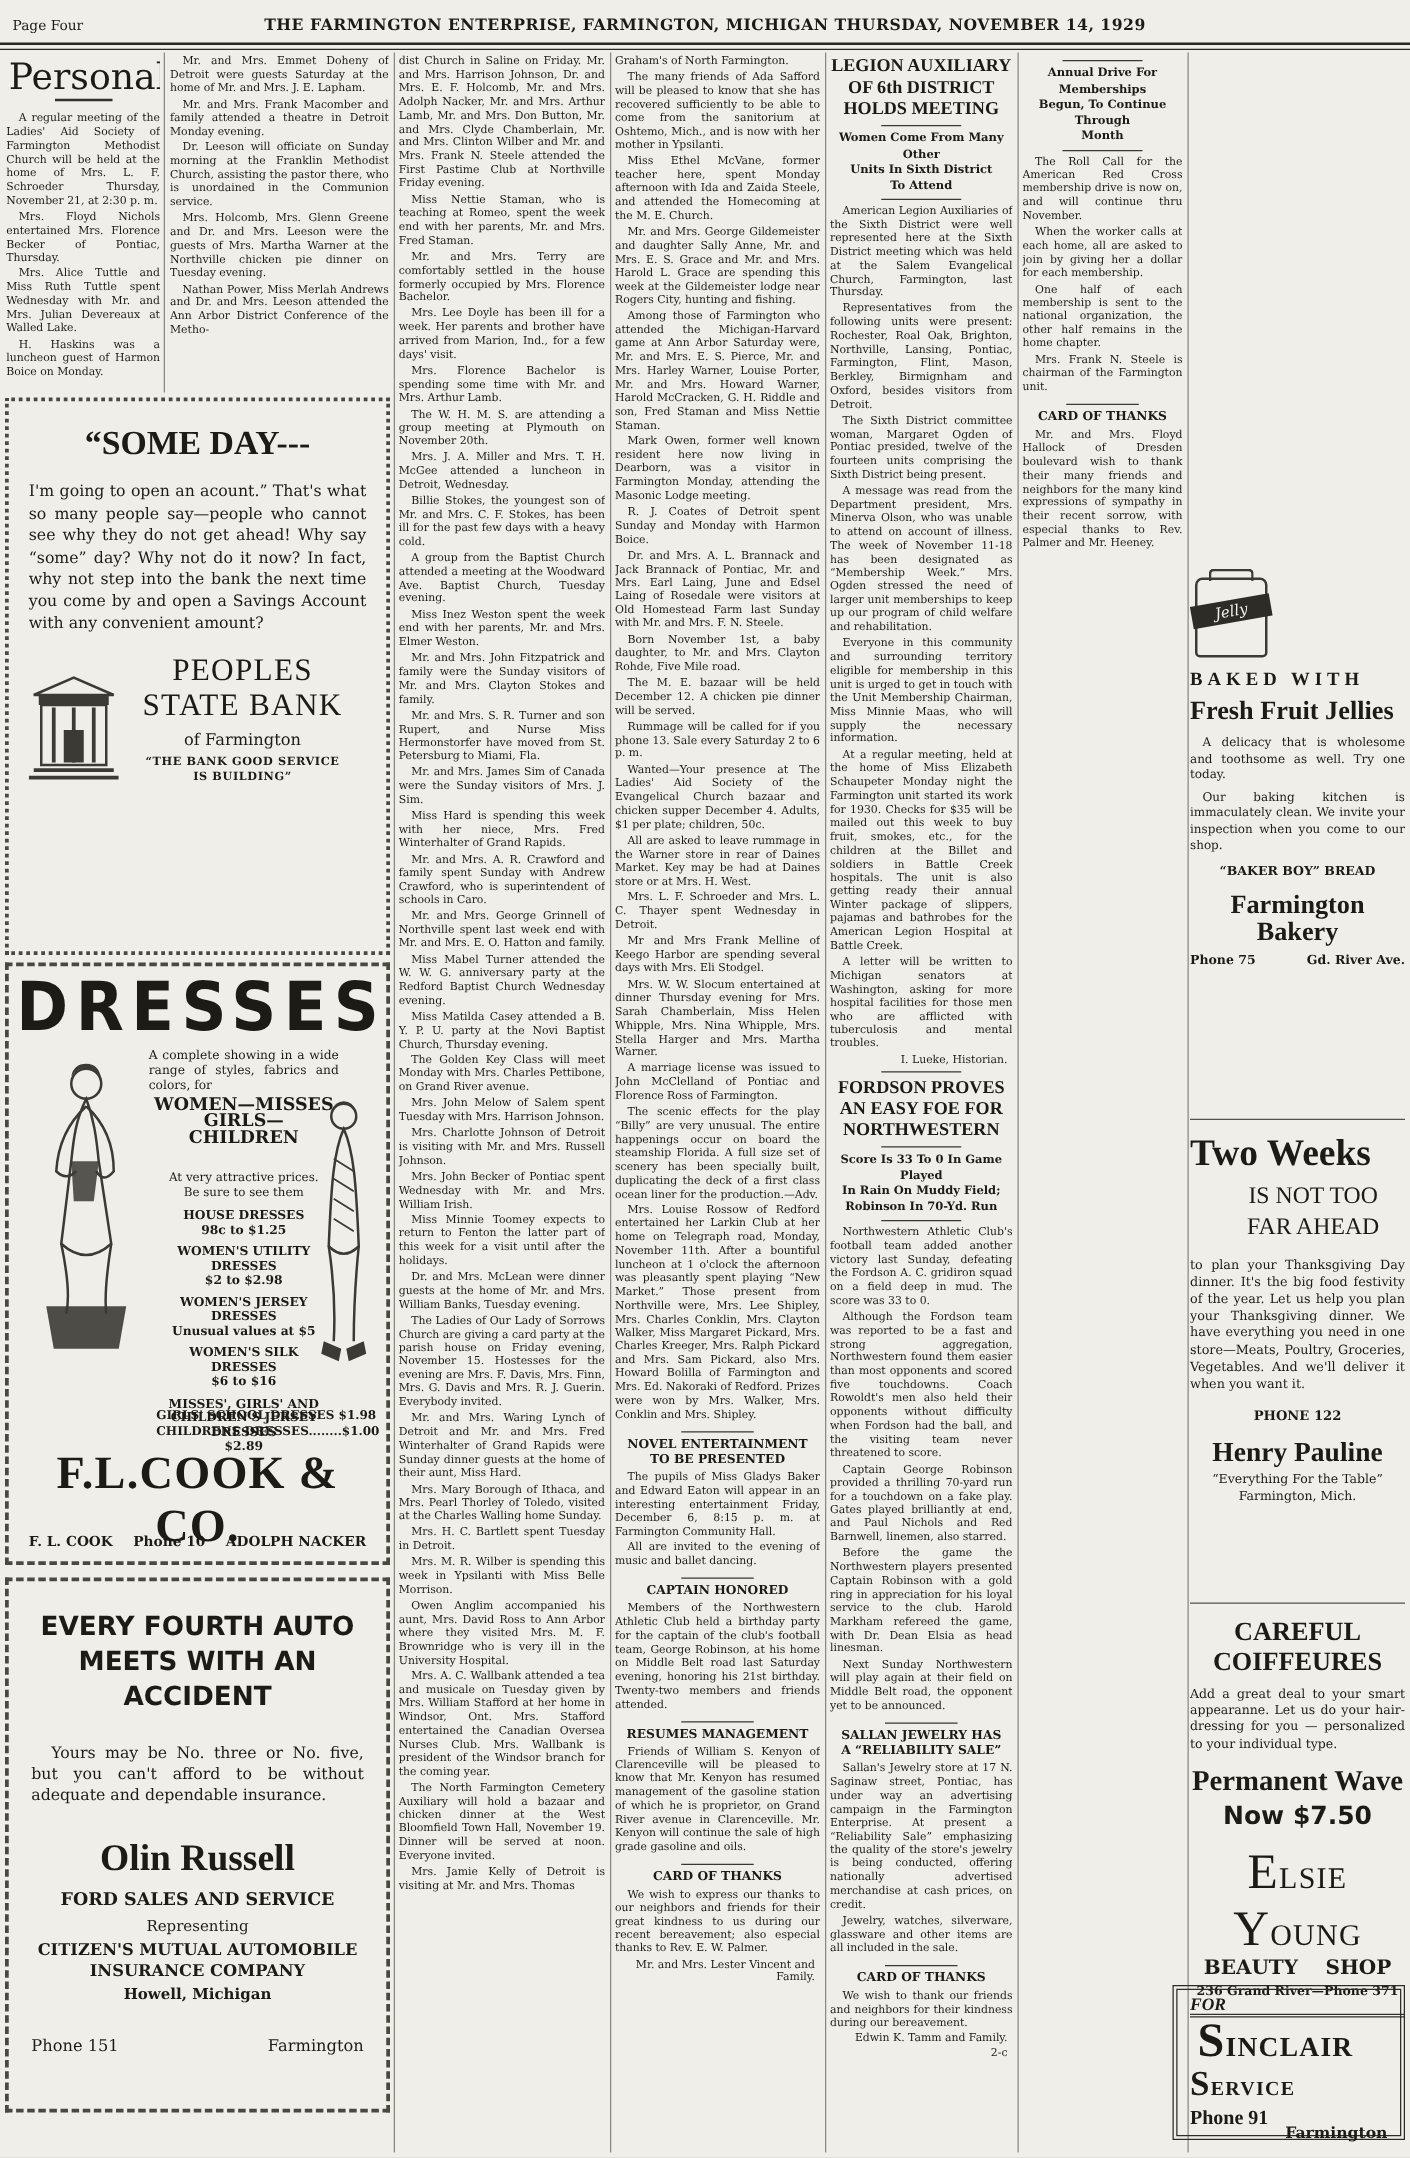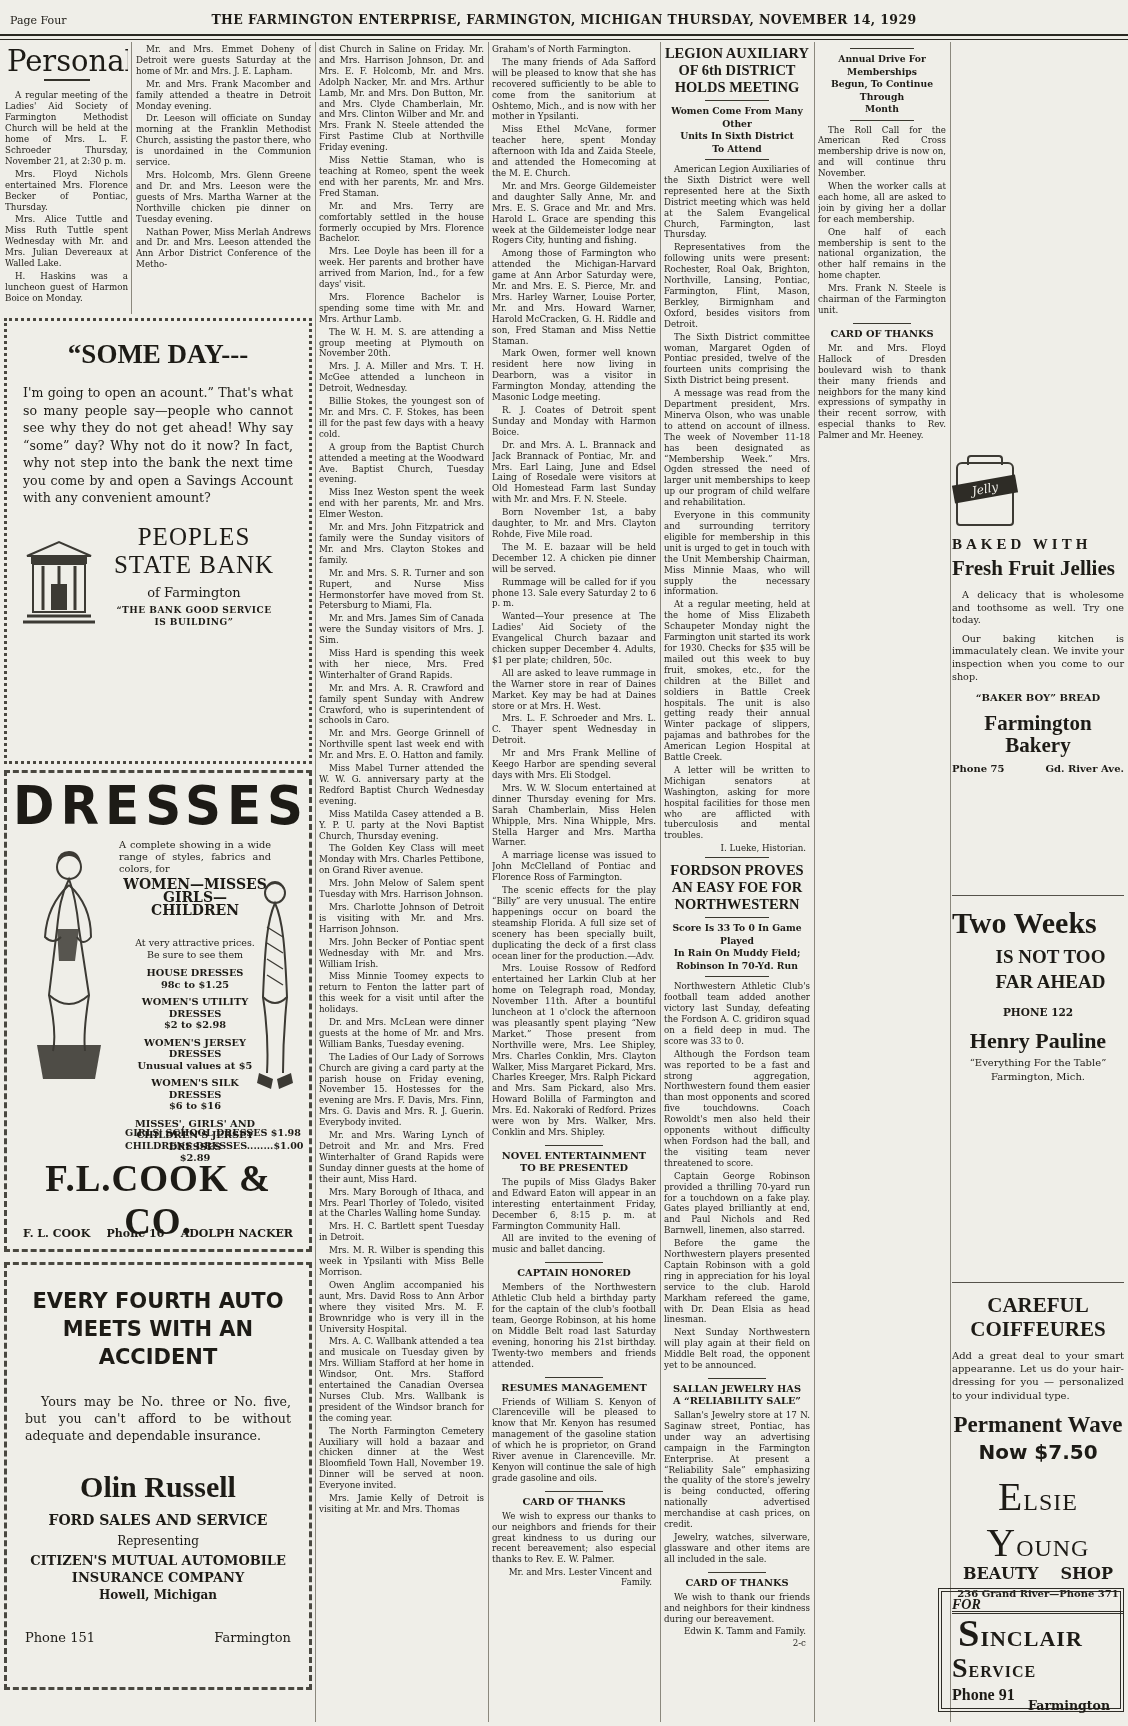--- a/index.html
+++ b/index.html
@@ -70,21 +70,21 @@
              font-size:12px;text-align:center;transform:rotate(-10deg);padding:2px 0;}
   .bakery-h1{font-family:"Liberation Serif",serif;font-weight:700;font-size:15px;letter-spacing:4px;margin:2px 0 3px;}
   .bakery-h2{font-family:Liberation Serif, serif;font-weight:700;font-size:21px;line-height:24px;margin-bottom:9px;}
   .bakery-body{font-size:9.6px;line-height:12.6px;text-align:justify;text-indent:10px;margin-bottom:6px;}
   .bakery-bread{text-align:center;font-weight:700;font-size:10px;margin:9px 0;}
   .bakery-store{font-family:"Liberation Serif",serif;font-weight:700;font-size:21px;text-align:center;line-height:1.05;}
   .bakery-footer{display:flex;justify-content:space-between;font-weight:700;font-size:10px;margin-top:7px;}
   
   #ad-grocer{left:952px;top:895px;width:172px;border-top:1px solid #55524a;padding-top:10px;}
   .grocer-h1{font-family:"Liberation Serif",serif;font-weight:700;font-size:30px;}
-  .grocer-h2{font-family:"Liberation Serif",serif;font-weight:700;font-size:19px;line-height:25px;text-align:center;
+  .grocer-h2{font-family:"Liberation Serif",serif;font-weight:400;font-size:19px;line-height:25px;text-align:center;
              white-space:pre-line;margin:4px 0 12px;padding-left:25px;}
   .grocer-body{font-size:10.2px;line-height:13.6px;text-align:justify;}
   .grocer-phone{text-align:center;font-weight:700;font-size:10.5px;margin:12px 0 10px;}
   .grocer-store{font-family:"Liberation Serif",serif;font-weight:700;font-size:22px;text-align:center;}
   .grocer-slogan,.grocer-city{text-align:center;font-size:10px;margin-top:3px;}
   
   #ad-beauty{left:952px;top:1282px;width:172px;border-top:1px solid #55524a;border-bottom:3px double #33312a;padding:10px 0 12px;}
   .beauty-head{font-family:"Liberation Serif",serif;font-weight:700;font-size:21px;line-height:24px;text-align:center;white-space:pre-line;}
   .beauty-body{font-size:10px;line-height:13.2px;text-align:justify;margin:8px 0 10px;}
   .beauty-offer1{font-family:"Liberation Serif",serif;font-weight:700;font-size:23px;text-align:center;}
@@ -157,21 +157,21 @@
         <div class="np">Mr. and Mrs. John Fitzpatrick and family were the Sunday visitors of Mr. and Mrs. Clayton Stokes and family.</div>
         <div class="np">Mr. and Mrs. S. R. Turner and son Rupert, and Nurse Miss Hermonstorfer have moved from St. Petersburg to Miami, Fla.</div>
         <div class="np">Mr. and Mrs. James Sim of Canada were the Sunday visitors of Mrs. J. Sim.</div>
         <div class="np">Miss Hard is spending this week with her niece, Mrs. Fred Winterhalter of Grand Rapids.</div>
         <div class="np">Mr. and Mrs. A. R. Crawford and family spent Sunday with Andrew Crawford, who is superintendent of schools in Caro.</div>
         <div class="np">Mr. and Mrs. George Grinnell of Northville spent last week end with Mr. and Mrs. E. O. Hatton and family.</div>
         <div class="np">Miss Mabel Turner attended the W. W. G. anniversary party at the Redford Baptist Church Wednesday evening.</div>
         <div class="np">Miss Matilda Casey attended a B. Y. P. U. party at the Novi Baptist Church, Thursday evening.</div>
         <div class="np">The Golden Key Class will meet Monday with Mrs. Charles Pettibone, on Grand River avenue.</div>
         <div class="np">Mrs. John Melow of Salem spent Tuesday with Mrs. Harrison Johnson.</div>
-        <div class="np">Mrs. Charlotte Johnson of Detroit is visiting with Mr. and Mrs. Harrison Johnson.</div>
+        <div class="np">Mrs. Charlotte Johnson of Detroit is visiting with Mr. and Mrs. Russell Johnson.</div>
         <div class="np">Mrs. John Becker of Pontiac spent Wednesday with Mr. and Mrs. William Irish.</div>
         <div class="np">Miss Minnie Toomey expects to return to Fenton the latter part of this week for a visit until after the holidays.</div>
         <div class="np">Dr. and Mrs. McLean were dinner guests at the home of Mr. and Mrs. William Banks, Tuesday evening.</div>
         <div class="np">The Ladies of Our Lady of Sorrows Church are giving a card party at the parish house on Friday evening, November 15. Hostesses for the evening are Mrs. F. Davis, Mrs. Finn, Mrs. G. Davis and Mrs. R. J. Guerin. Everybody invited.</div>
         <div class="np">Mr. and Mrs. Waring Lynch of Detroit and Mr. and Mrs. Fred Winterhalter of Grand Rapids were Sunday dinner guests at the home of their aunt, Miss Hard.</div>
         <div class="np">Mrs. Mary Borough of Ithaca, and Mrs. Pearl Thorley of Toledo, visited at the Charles Walling home Sunday.</div>
         <div class="np">Mrs. H. C. Bartlett spent Tuesday in Detroit.</div>
         <div class="np">Mrs. M. R. Wilber is spending this week in Ypsilanti with Miss Belle Morrison.</div>
         <div class="np">Owen Anglim accompanied his aunt, Mrs. David Ross to Ann Arbor where they visited Mrs. M. F. Brownridge who is very ill in the University Hospital.</div>
         <div class="np">Mrs. A. C. Wallbank attended a tea and musicale on Tuesday given by Mrs. William Stafford at her home in Windsor, Ont. Mrs. Stafford entertained the Canadian Oversea Nurses Club. Mrs. Wallbank is president of the Windsor branch for the coming year.</div>
@@ -385,20 +385,21 @@
     <div class="bakery-footer">
       <span>Phone 75</span>
       <span>Gd. River Ave.</span>
     </div>
   </div>
 
   <div class="ad" id="ad-grocer">
     <div class="grocer-h1">Two Weeks</div>
     <div class="grocer-h2">IS NOT TOO
 FAR AHEAD</div>
+    <div class="grocer-body">to plan your Thanksgiving Day dinner. It's the big food festivity of the year. Let us help you plan your Thanksgiving dinner. We have everything you need in one store—Meats, Poultry, Groceries, Vegetables. And we'll deliver it when you want it.</div>
     <div class="grocer-phone">PHONE 122</div>
     <div class="grocer-store">Henry Pauline</div>
     <div class="grocer-slogan">“Everything For the Table”</div>
     <div class="grocer-city">Farmington, Mich.</div>
   </div>
 
   <div class="ad" id="ad-beauty">
     <div class="beauty-head">CAREFUL
 COIFFEURES</div>
     <div class="beauty-body">Add a great deal to your smart appearanne. Let us do your hair-dressing for you — personalized to your individual type.</div>

